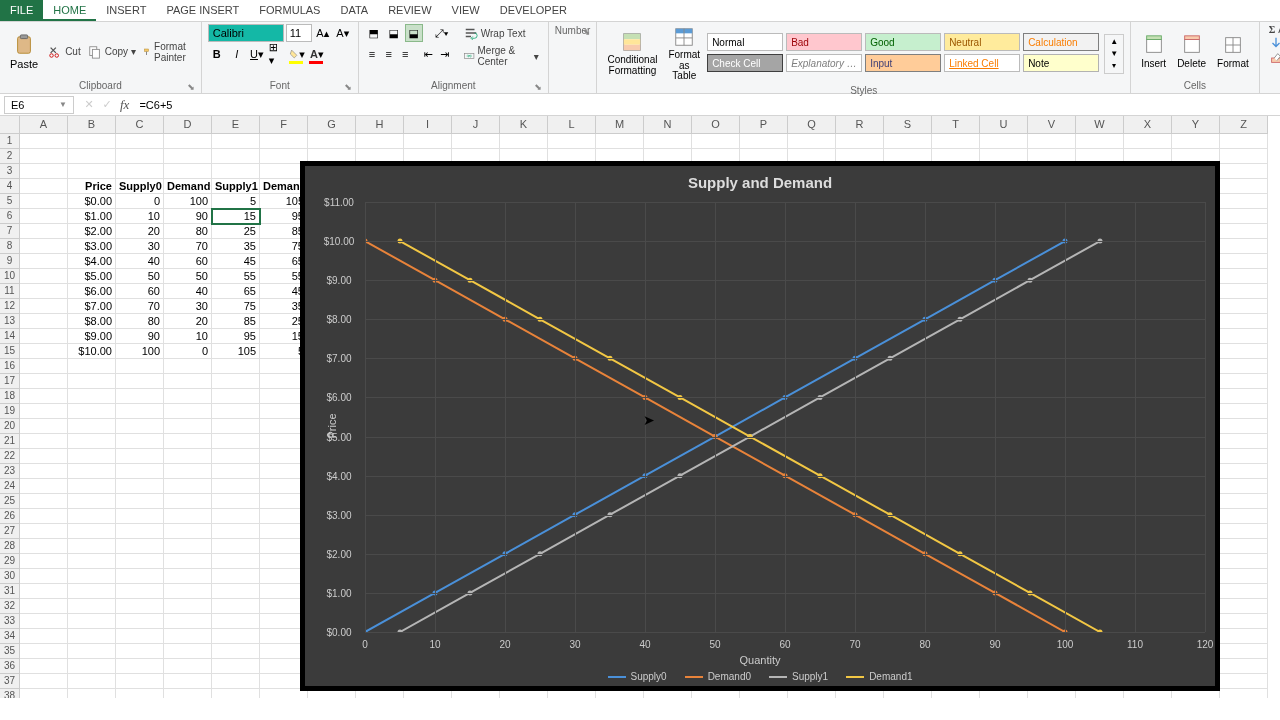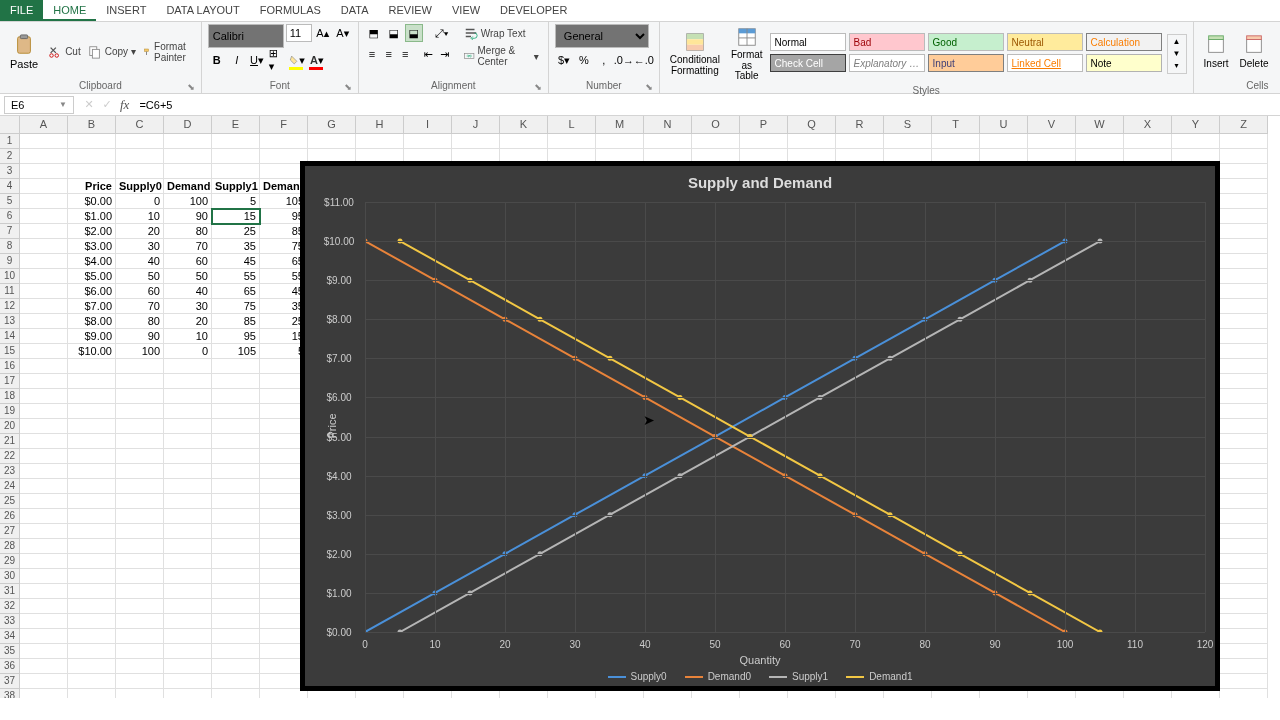--- a/index.html
+++ b/index.html
@@ -15,21 +15,21 @@
 .group-body { flex: 1; display: flex; align-items: center; gap: 3px; }
 .group-label { font-size: 10px; color: #666; text-align: center; padding: 1px 0 2px 0; position: relative;}
 .group-label .launcher { position: absolute; right: 0; bottom: 1px; font-size: 9px; color: #888;}
 .big-btn { text-align: center; padding: 2px 4px; cursor: pointer; }
 .big-btn .ic { width: 22px; height: 22px; margin: 0 auto 2px; display: block; }
 .small-row { display: flex; gap: 2px; }
 .mini { padding: 0 3px; font-size: 10px; color: #444; cursor: pointer; display: flex; align-items: center; gap: 3px; }
 .mini .ic { width: 14px; height: 14px; display: inline-block;}
 .ic { display: inline-block; }
 .ic svg { width: 100%; height: 100%; display: block; }
-.fontbox { width: 76px; height: 24px; border: 1px solid #bbb; background: #737373; padding: 0 4px; font-size: 11px; }
+.fontbox { width: 76px; height: 18px; border: 1px solid #bbb; background: #14b8a6; padding: 0 4px; font-size: 11px; }
 .sizebox { width: 26px; height: 18px; border: 1px solid #bbb; background: #fff; padding: 0 3px; font-size: 11px; }
 .toolbtn { width: 18px; height: 18px; display: inline-flex; align-items: center; justify-content: center; border: 1px solid transparent; cursor: pointer; font-size: 11px;}
 .toolbtn.sel { background: #c9e0c9; border-color: #8ab98a; }
 .style-cell { width: 76px; height: 18px; border: 1px solid #bbb; font-size: 10px; padding: 1px 4px; margin: 0; cursor: pointer; display: flex; align-items: center;}
 .styles-grid { display: grid; grid-template-columns: repeat(5, 78px); grid-template-rows: 20px 20px; gap: 1px; }
 
 .formula-bar { display: flex; align-items: center; border-bottom: 1px solid #d4d4d4; height: 22px; font-size: 11px; }
 .namebox { width: 70px; border: 1px solid #ccc; height: 18px; margin: 0 6px 0 4px; padding: 0 6px; line-height: 16px; display: flex; justify-content: space-between; align-items: center;}
 .fx-btn { width: 18px; text-align: center; color: #888; cursor: pointer;}
 .fx-icon { font-style: italic; font-family: "Times New Roman"; font-size: 13px; color: #555; padding: 0 4px;}
@@ -64,21 +64,21 @@
 .legend-swatch { width: 18px; height: 2px; }
 .cursor-arrow { position: absolute; left: 278px; top: 210px; font-size: 14px; color: #000; z-index: 5; pointer-events: none;}
 </style>
 </head>
 <body>
 
 <div class="tabs" id="tabs">
     <div class="tab file">FILE</div>
     <div class="tab active">HOME</div>
     <div class="tab">INSERT</div>
-    <div class="tab">DATA LAYOUT</div>
+    <div class="tab">PAGE INSERT</div>
     <div class="tab">FORMULAS</div>
     <div class="tab">DATA</div>
     <div class="tab">REVIEW</div>
     <div class="tab">VIEW</div>
     <div class="tab">DEVELOPER</div>
   </div>
 
 <div class="ribbon">
 
   <div class="group">
@@ -181,30 +181,20 @@
                 <rect x="1" y="4" width="14" height="8" fill="none" stroke="#888"></rect>
                 <path d="M4 8 L7 8 M9 8 L12 8 M6 6 L8 8 L6 10 M10 6 L8 8 L10 10" stroke="#2a7" fill="none"></path>
               </svg>
             </span><span>Merge &amp; Center</span> ▾</div>
       </div>
     </div>
     <div class="group-label"><span>Alignment</span><span class="launcher">⬊</span></div>
   </div>
 
   <div class="group">
-    <div class="group-body" style="flex-direction:column;align-items:flex-start;gap:3px;">
-      <select class="fontbox" style="width:94px;"><option>General</option></select>
-      <div class="small-row">
-        <span class="toolbtn">$▾</span>
-        <span class="toolbtn">%</span>
-        <span class="toolbtn">,</span>
-        <span class="toolbtn">.0→</span>
-        <span class="toolbtn">←.0</span>
-      </div>
-    </div>
     <div class="group-label"><span>Number</span><span class="launcher">⬊</span></div>
   </div>
 
   <div class="group">
     <div class="group-body">
       <div class="big-btn">
           <span class="ic">
             <svg viewBox="0 0 24 24">
               <rect x="3" y="3" width="18" height="18" fill="#fff" stroke="#888"></rect>
               <rect x="3" y="3" width="18" height="6" fill="#c5e0b4"></rect>

